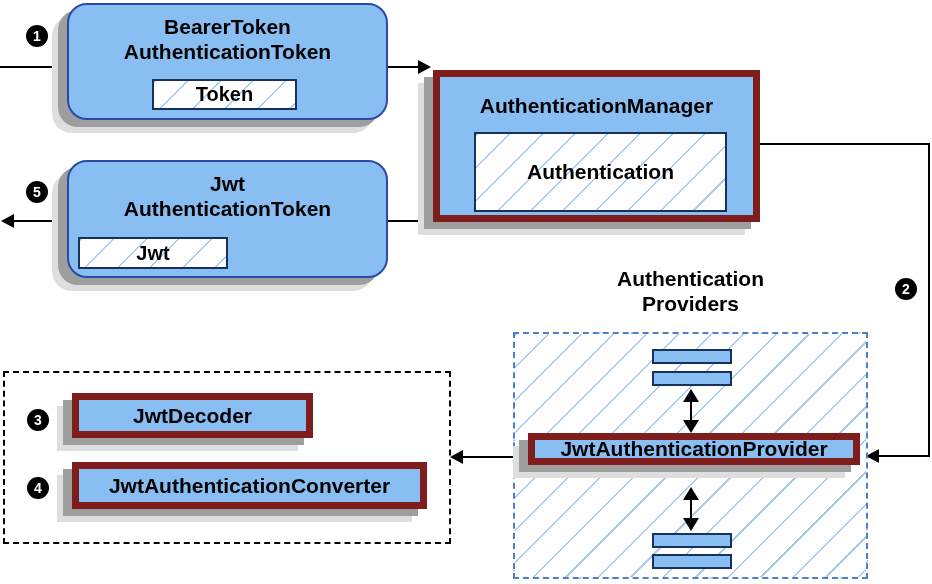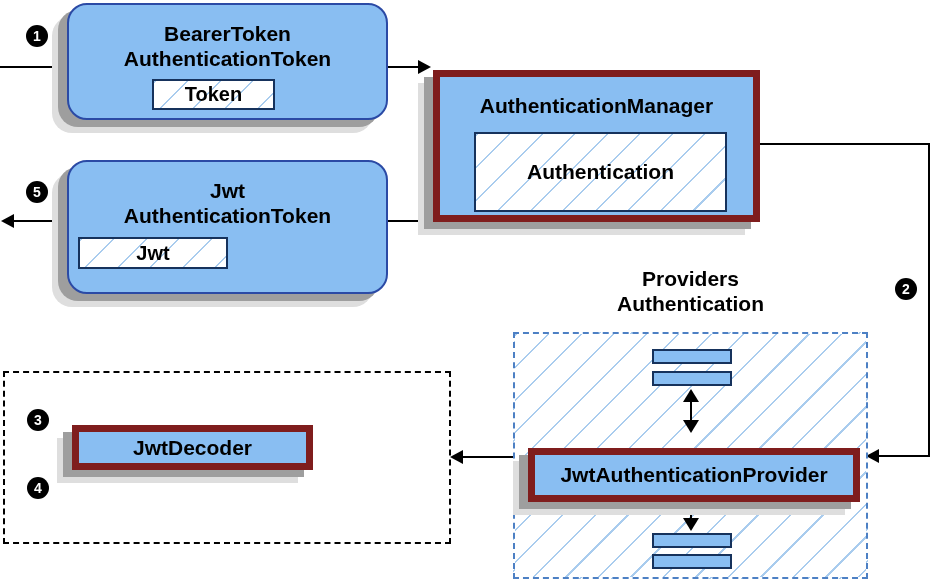--- a/index.html
+++ b/index.html
@@ -9,21 +9,21 @@
     background:#fff;
   }
   
   .node{
     position:absolute;box-sizing:border-box;
     background:#89BEF2;border:7px solid #7f1d1d;
     box-shadow:-9px 7px 0 0 #9E9E9E,-15px 13px 0 0 #DEDEDE;
   }
   .rounded{border-radius:20px;border-color:#2B4AA5;border-width:2px;}
   .node .title{display:block;text-align:center;font-weight:bold;font-size:21px;line-height:25px;}
-  .pt7{padding-top:16px;}
+  .pt7{padding-top:9px;}
   .pt16{padding-top:16px;}
   .center-label{display:flex;align-items:center;justify-content:center;font-weight:bold;font-size:21px;}
   
   .chip{
     position:absolute;box-sizing:border-box;border:2px solid #16325C;
     background-color:#fff;
     background-image:repeating-linear-gradient(135deg,#A9CCEE 0 1.6px,transparent 1.6px 23px);
     display:flex;align-items:center;justify-content:center;
     font-weight:bold;font-size:20px;
   }
@@ -79,54 +79,55 @@
 
   <div class="badge" style="left:26px;top:25px;">1</div>
   <div class="badge" style="left:895px;top:278px;">2</div>
   <div class="badge" style="left:27px;top:409px;">3</div>
   <div class="badge" style="left:27px;top:477px;">4</div>
   <div class="badge" style="left:26px;top:181px;">5</div>
 
   <div class="node rounded pt7" style="left:67px;top:3px;width:321px;height:117px;">
     <span class="title">BearerToken</span>
     <span class="title">AuthenticationToken</span>
-    <div class="chip" style="left:83px;top:74px;width:123px;height:31px;">Token</div>
+    <div class="chip" style="left:83px;top:74px;width:145px;height:31px;">Token</div>
   </div>
 
   <div class="node pt16" style="left:433px;top:70px;width:327px;height:152px;">
     <span class="title">AuthenticationManager</span>
     <div class="chip" style="left:34px;top:55px;width:253px;height:80px;font-size:21px;">Authentication</div>
   </div>
 
-  <div class="node rounded pt7" style="left:67px;top:160px;width:321px;height:134px;">
+  <div class="node rounded pt7" style="left:67px;top:160px;width:321px;height:118px;">
     <span class="title">Jwt</span>
     <span class="title">AuthenticationToken</span>
     <div class="chip" style="left:9px;top:75px;width:150px;height:32px;">Jwt</div>
   </div>
 
   <div class="group-title" style="left:513px;top:266px;width:355px;">
+    <div>Authentication</div>
     <div>Providers</div>
-    <div>Authentication</div>
   </div>
   <div class="group-dashed" style="left:513px;top:332px;width:355px;height:247px;"></div>
 
   <div class="bar" style="left:652px;top:349px;"></div>
   <div class="bar" style="left:652px;top:371px;"></div>
   <div class="bar" style="left:652px;top:533px;"></div>
   <div class="bar" style="left:652px;top:554px;"></div>
 
   <div class="varrow" style="left:683px;top:389px;height:44px;">
     <span class="head-up"></span>
     <span class="stem"></span>
     <span class="head-down"></span>
   </div>
   <div class="varrow" style="left:683px;top:487px;height:44px;">
     <span class="head-up"></span>
     <span class="stem"></span>
     <span class="head-down"></span>
   </div>
 
-  <div class="node center-label" style="left:528px;top:448px;width:332px;height:54px;">JwtAuthenticationProvider</div>
+  <div class="node center-label" style="left:528px;top:433px;width:332px;height:32px;">JwtAuthenticationProvider</div>
 
   <div class="group-dotted" style="left:3px;top:371px;width:448px;height:173px;"></div>
-  <div class="node center-label" style="left:72px;top:393px;width:241px;height:45px;margin-top:32px;">JwtDecoder</div>
+  <div class="node center-label" style="left:72px;top:393px;width:241px;height:45px;">JwtDecoder</div>
+  <div class="node center-label" style="left:72px;top:462px;width:355px;height:47px;">JwtAuthenticationConverter</div>
 
 </div>
 
 </body></html>

